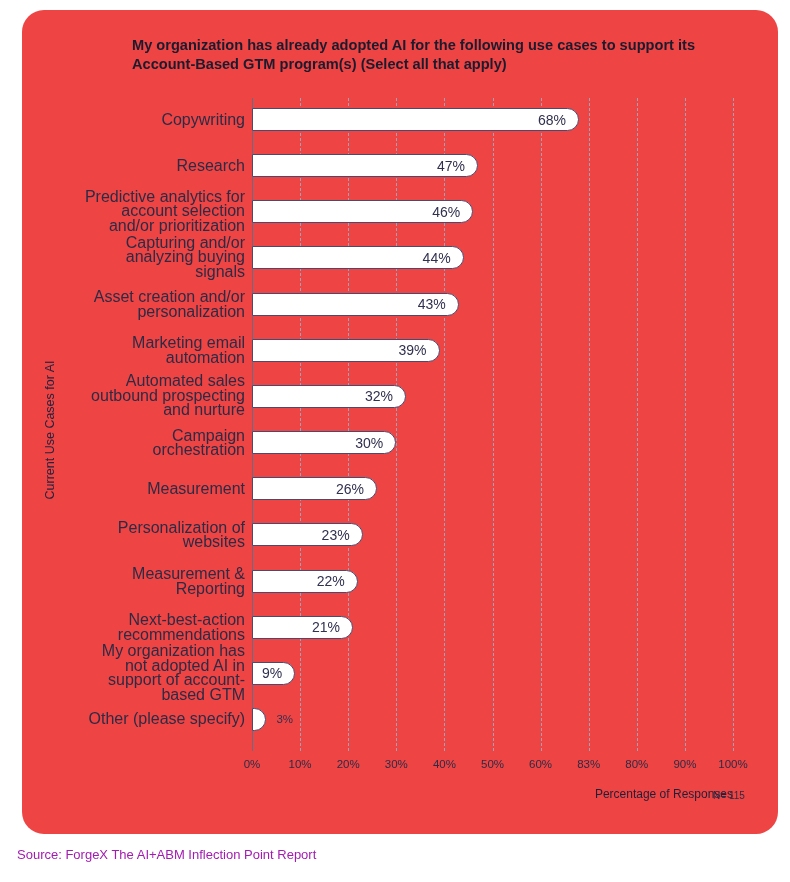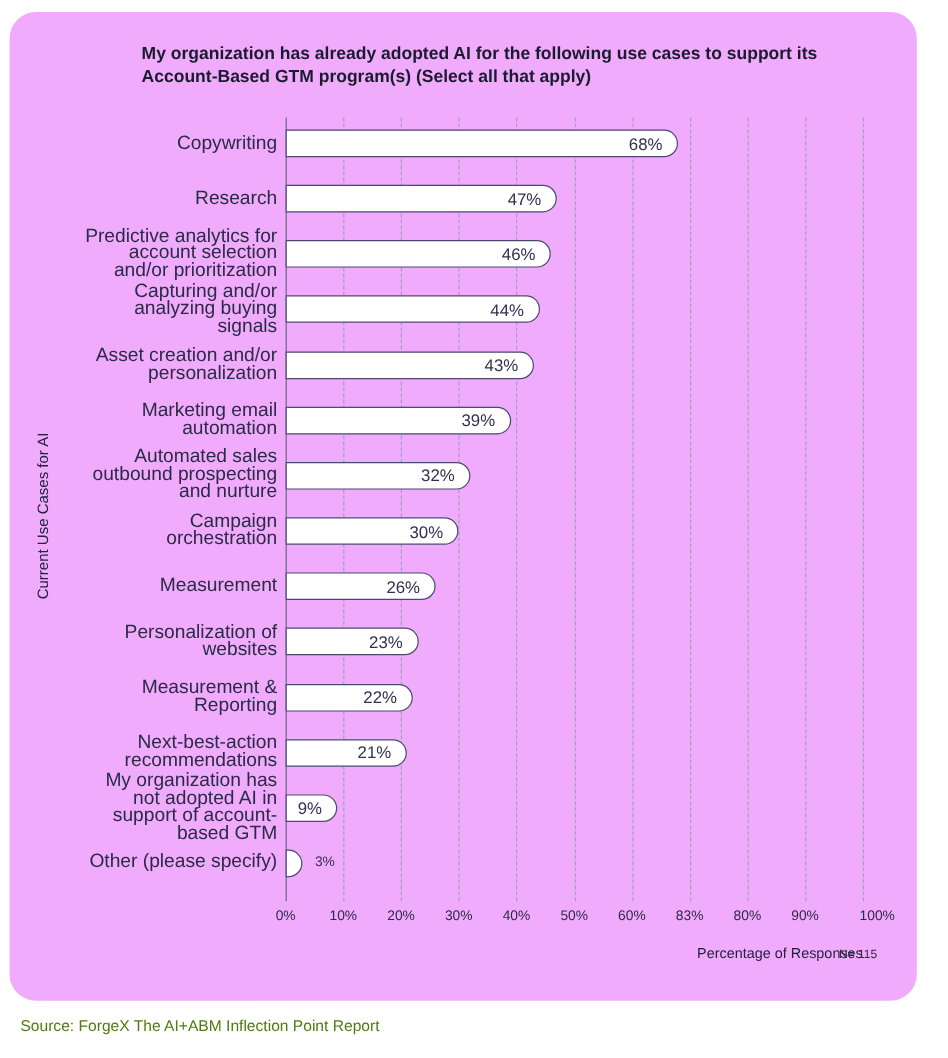--- a/index.html
+++ b/index.html
@@ -1,22 +1,22 @@
 <!DOCTYPE html>
 <html><head>
 <meta charset="utf-8">
 <style>
   html,body{margin:0;padding:0;}
   body{
     width:790px;height:882px;background:#ffffff;position:relative;
     font-family:"Liberation Sans", sans-serif;color:#23233f;overflow:hidden;
   }
   .card{
-    position:absolute;left:8px;top:10px;width:756px;height:824px;
-    background:#f0abfc;border-radius:22px;
+    position:absolute;left:22px;top:10px;width:756px;height:824px;
+    background:#ef4444;border-radius:22px;
   }
   .title{
     position:absolute;left:110px;top:26px;width:636px;
     font-weight:bold;font-size:14.6px;line-height:19px;color:#1b1b2e;
   }
   .ylabel{
     position:absolute;left:28px;top:420px;
     transform:translate(-50%,-50%) rotate(-90deg);
     white-space:nowrap;font-size:12.5px;color:#23233f;
   }
@@ -40,21 +40,21 @@
     position:absolute;transform:translateY(-50%);
     font-size:11.5px;color:#30304f;white-space:nowrap;
   }
   .xticks{position:absolute;left:230px;top:748px;width:481px;height:14px;}
   .xtick{position:absolute;top:0;transform:translateX(-50%);font-size:11.5px;color:#2b2b45;white-space:nowrap;}
   .xlabel{
     position:absolute;left:230px;top:777px;width:481px;text-align:right;
     font-size:12px;color:#1f1f38;
   }
   .nlabel{position:absolute;left:660px;top:780px;width:94px;text-align:center;font-size:10px;color:#2b2b45;}
-  .source{position:absolute;left:17px;top:847px;font-size:13px;color:#4d7c0f;}
+  .source{position:absolute;left:17px;top:847px;font-size:13px;color:#a21caf;}
 </style>
 </head>
 <body>
 
 <div class="card">
   <div class="title">
     <div>My organization has already adopted AI for the following use cases to support its</div>
     <div>Account-Based GTM program(s) (Select all that apply)</div>
   </div>
 
@@ -136,20 +136,20 @@
       <span class="xtick" style="left: 0%;">0%</span>
       <span class="xtick" style="left: 10%;">10%</span>
       <span class="xtick" style="left: 20%;">20%</span>
       <span class="xtick" style="left: 30%;">30%</span>
       <span class="xtick" style="left: 40%;">40%</span>
       <span class="xtick" style="left: 50%;">50%</span>
       <span class="xtick" style="left: 60%;">60%</span>
       <span class="xtick" style="left: 70%;">83%</span>
       <span class="xtick" style="left: 80%;">80%</span>
       <span class="xtick" style="left: 90%;">90%</span>
-      <span class="xtick" style="left: 100%; margin-left: 12px;">100%</span>
+      <span class="xtick" style="left: 100%;">100%</span>
     </div>
 
   <div class="xlabel">Percentage of Responses</div>
   <div class="nlabel">N= 115</div>
 </div>
 
 <div class="source">Source: ForgeX The AI+ABM Inflection Point Report</div>
 
 </body></html>

